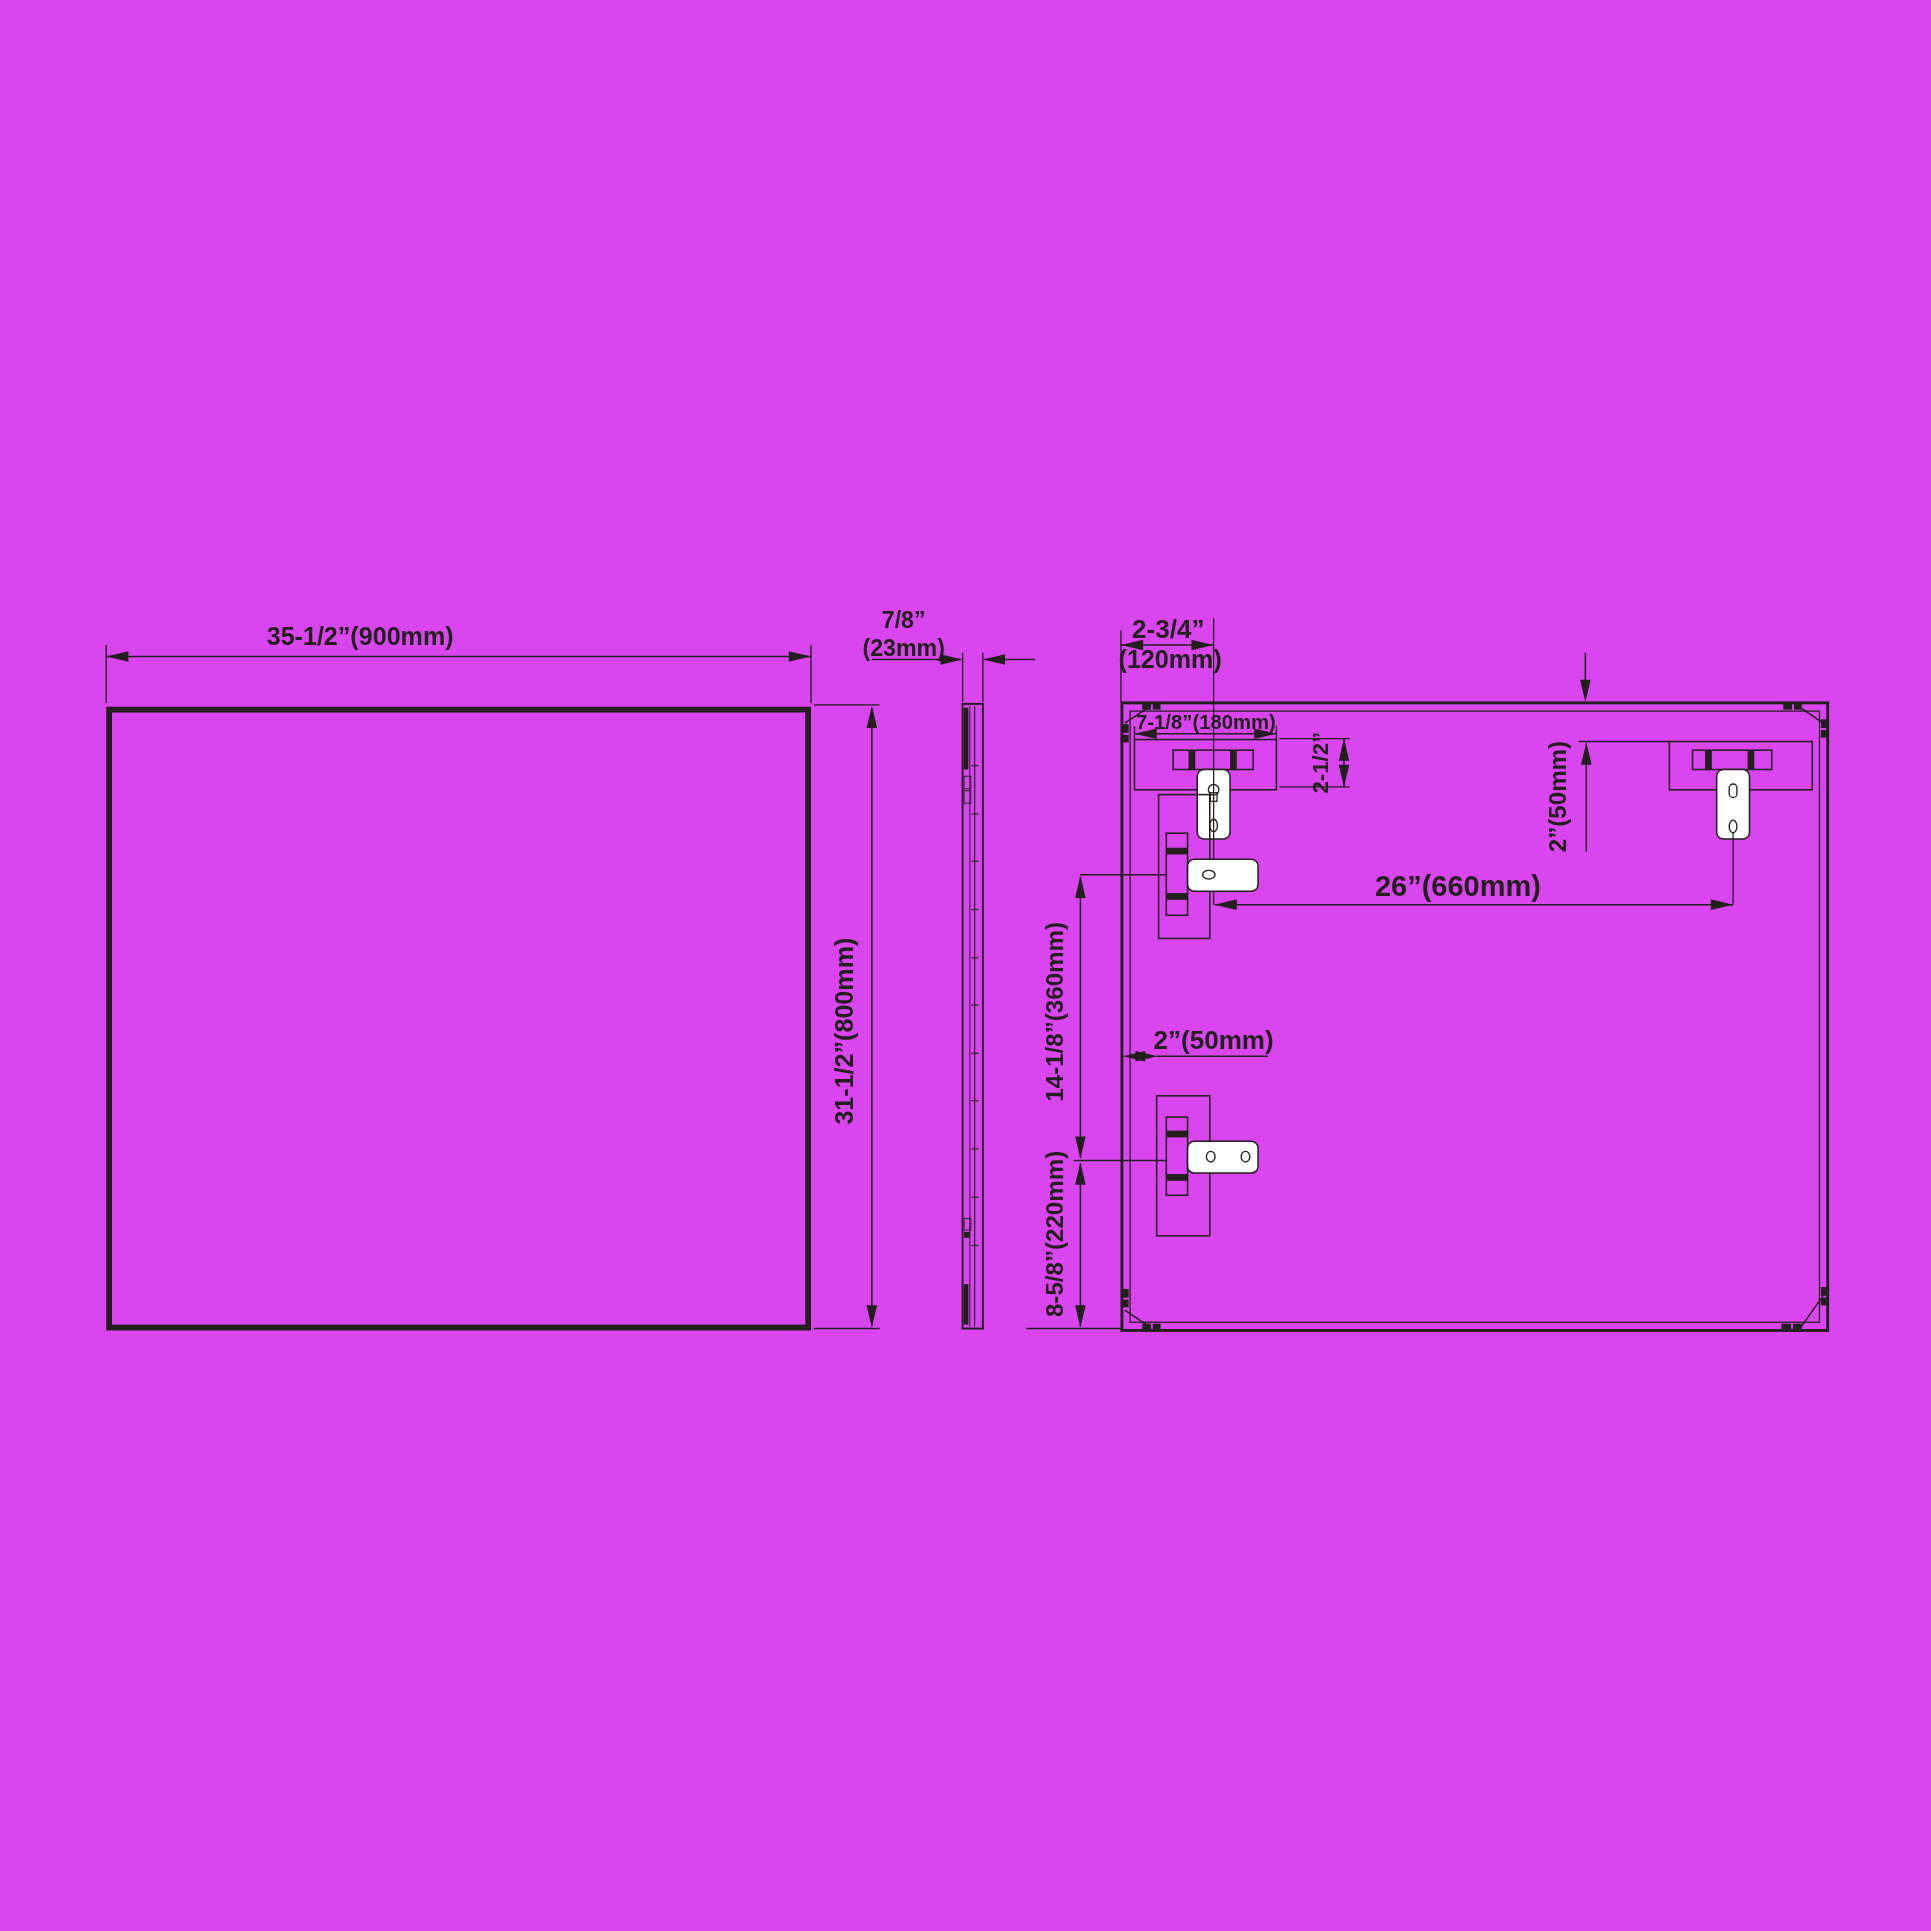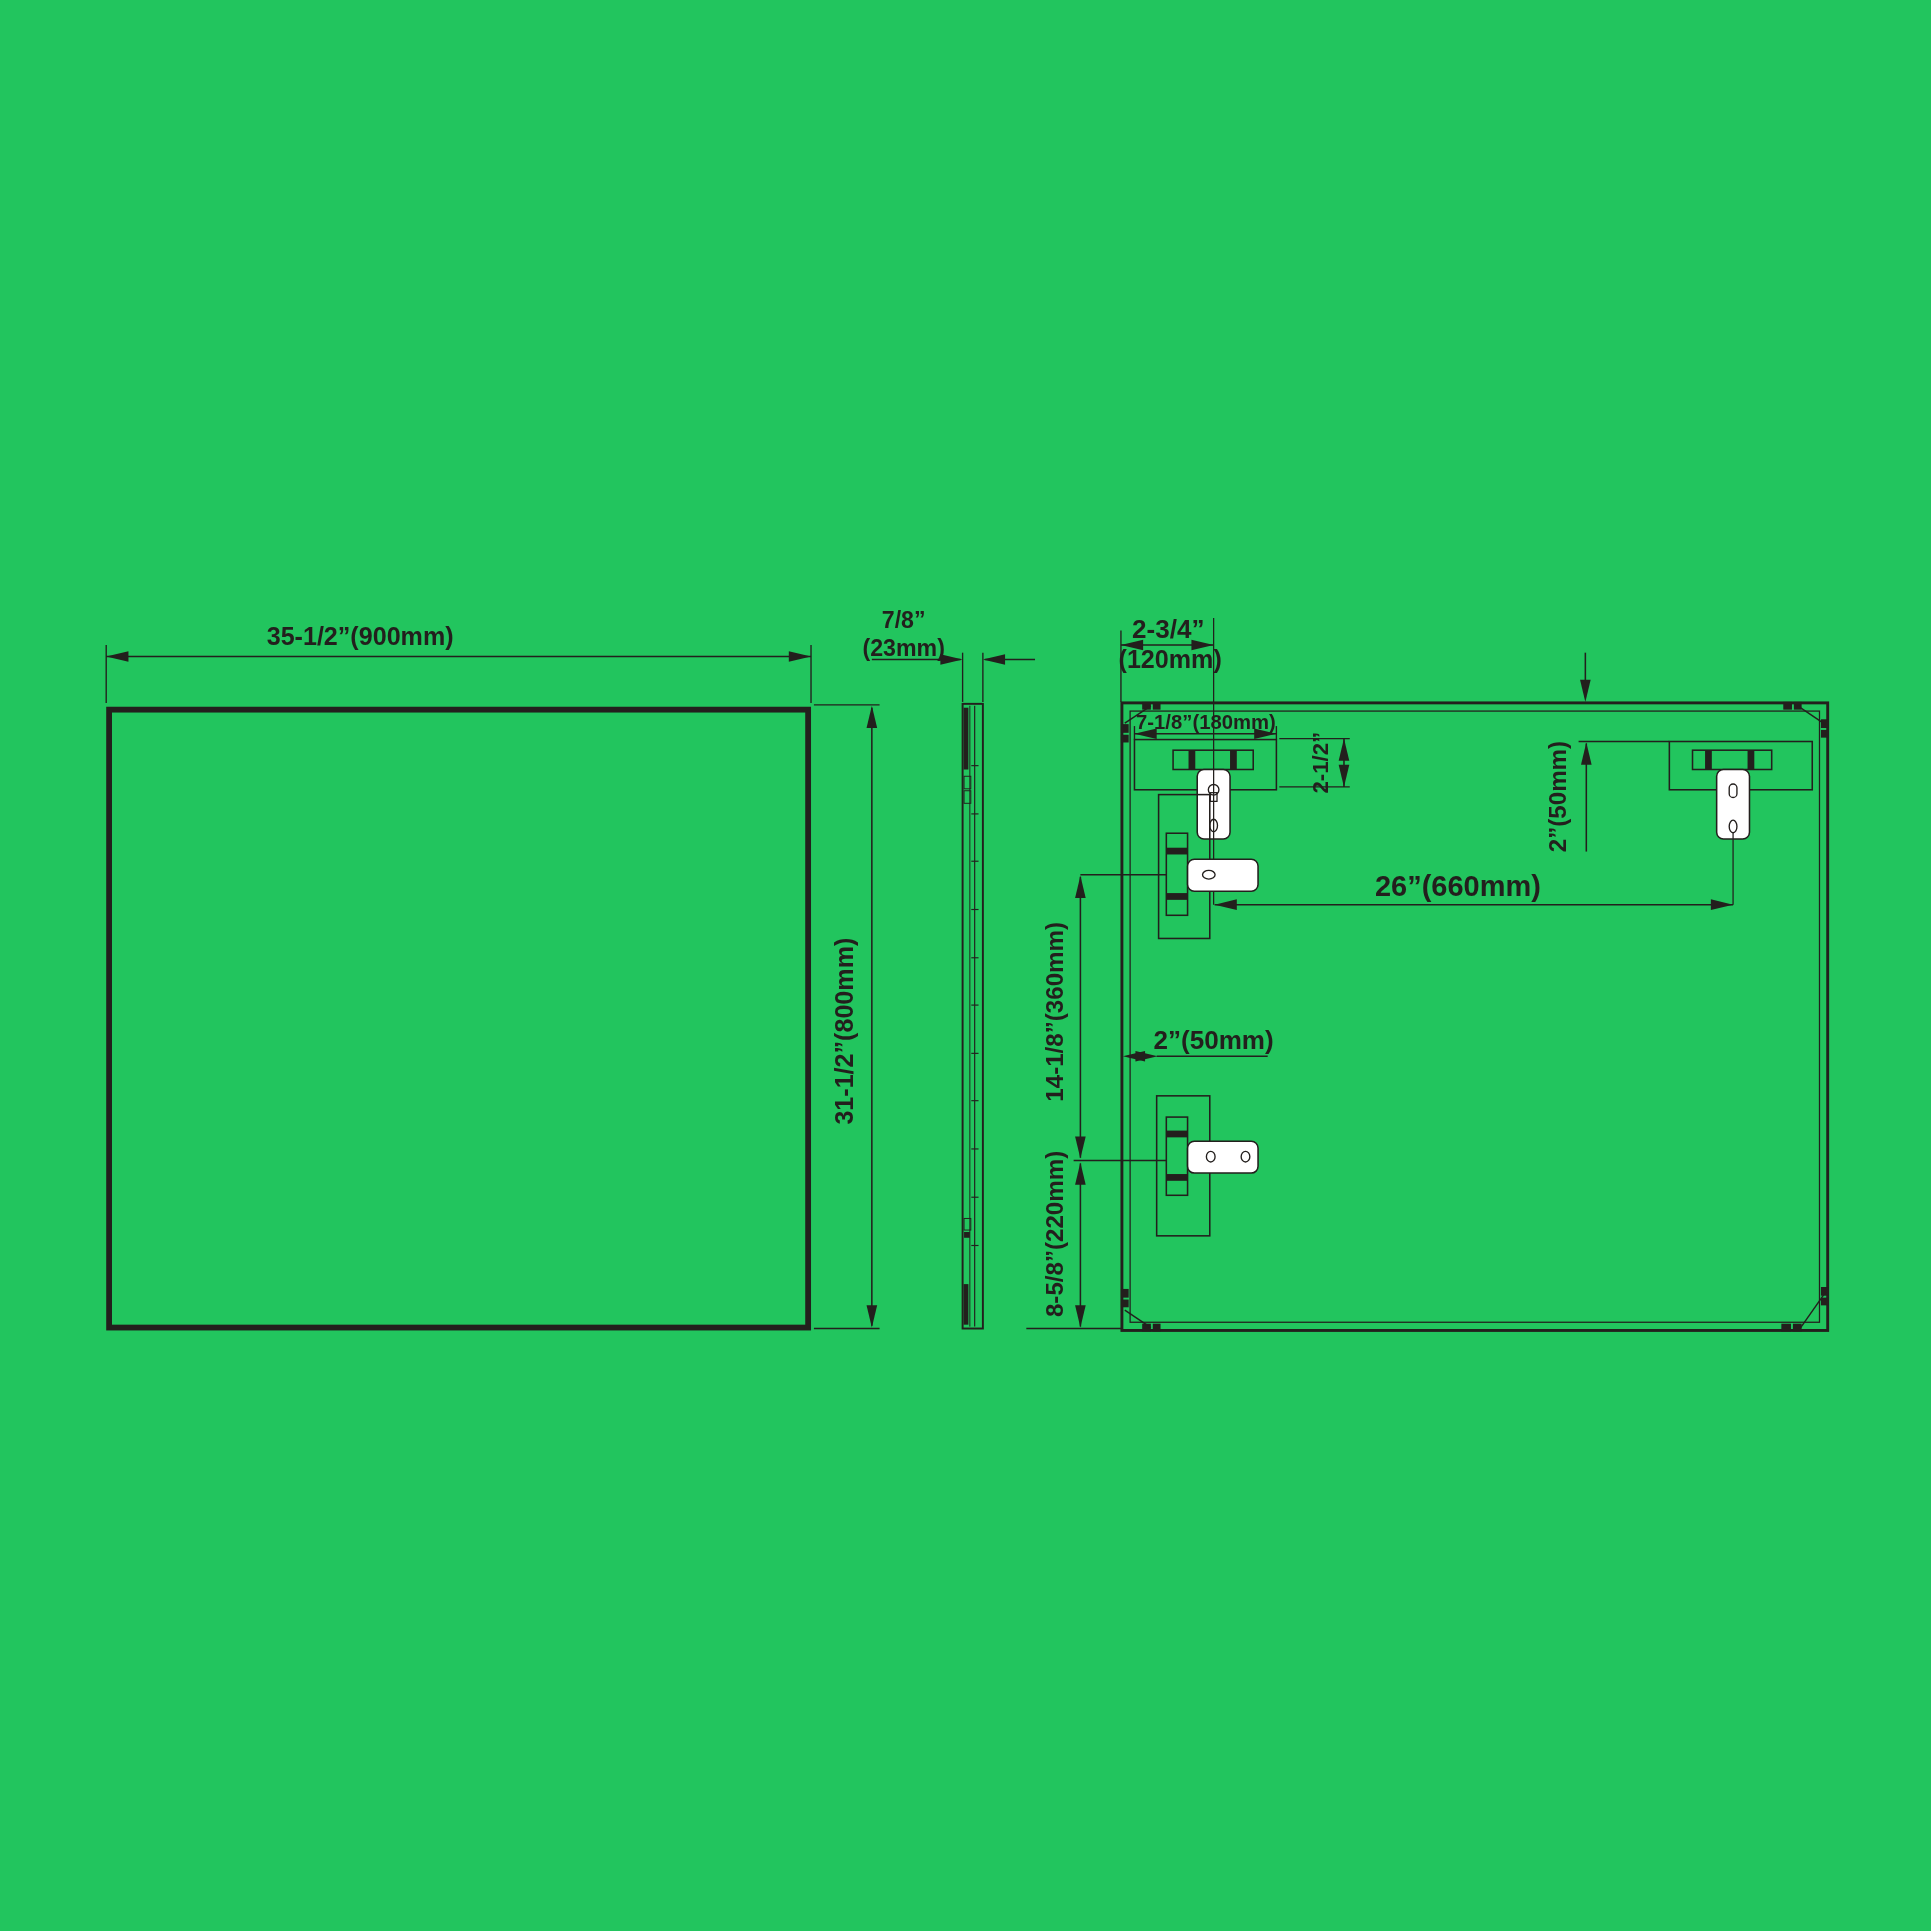--- a/index.html
+++ b/index.html
@@ -1,16 +1,16 @@
 <!DOCTYPE html>
 <html><head>
 <meta charset="utf-8">
 <style>
   html,body{margin:0;padding:0;background:#ffffff;}
-  .canvas{position:relative;width:1931px;height:1931px;background:#22c55e;overflow:hidden;text-decoration:underline;}
+  .canvas{position:relative;width:1931px;height:1931px;background:#d946ef;overflow:hidden;text-decoration:underline;}
   svg{position:absolute;left:0;top:0;}
   text{font-family:"Liberation Sans","DejaVu Sans",sans-serif;font-weight:600;fill:#231f1d;}
   .ln{stroke:#231f1d;fill:none;}
   .fl{fill:#231f1d;stroke:none;}
   .wh{fill:#ffffff;stroke:#231f1d;}
 </style>
 </head>
 <body>
 
 <div class="canvas">

